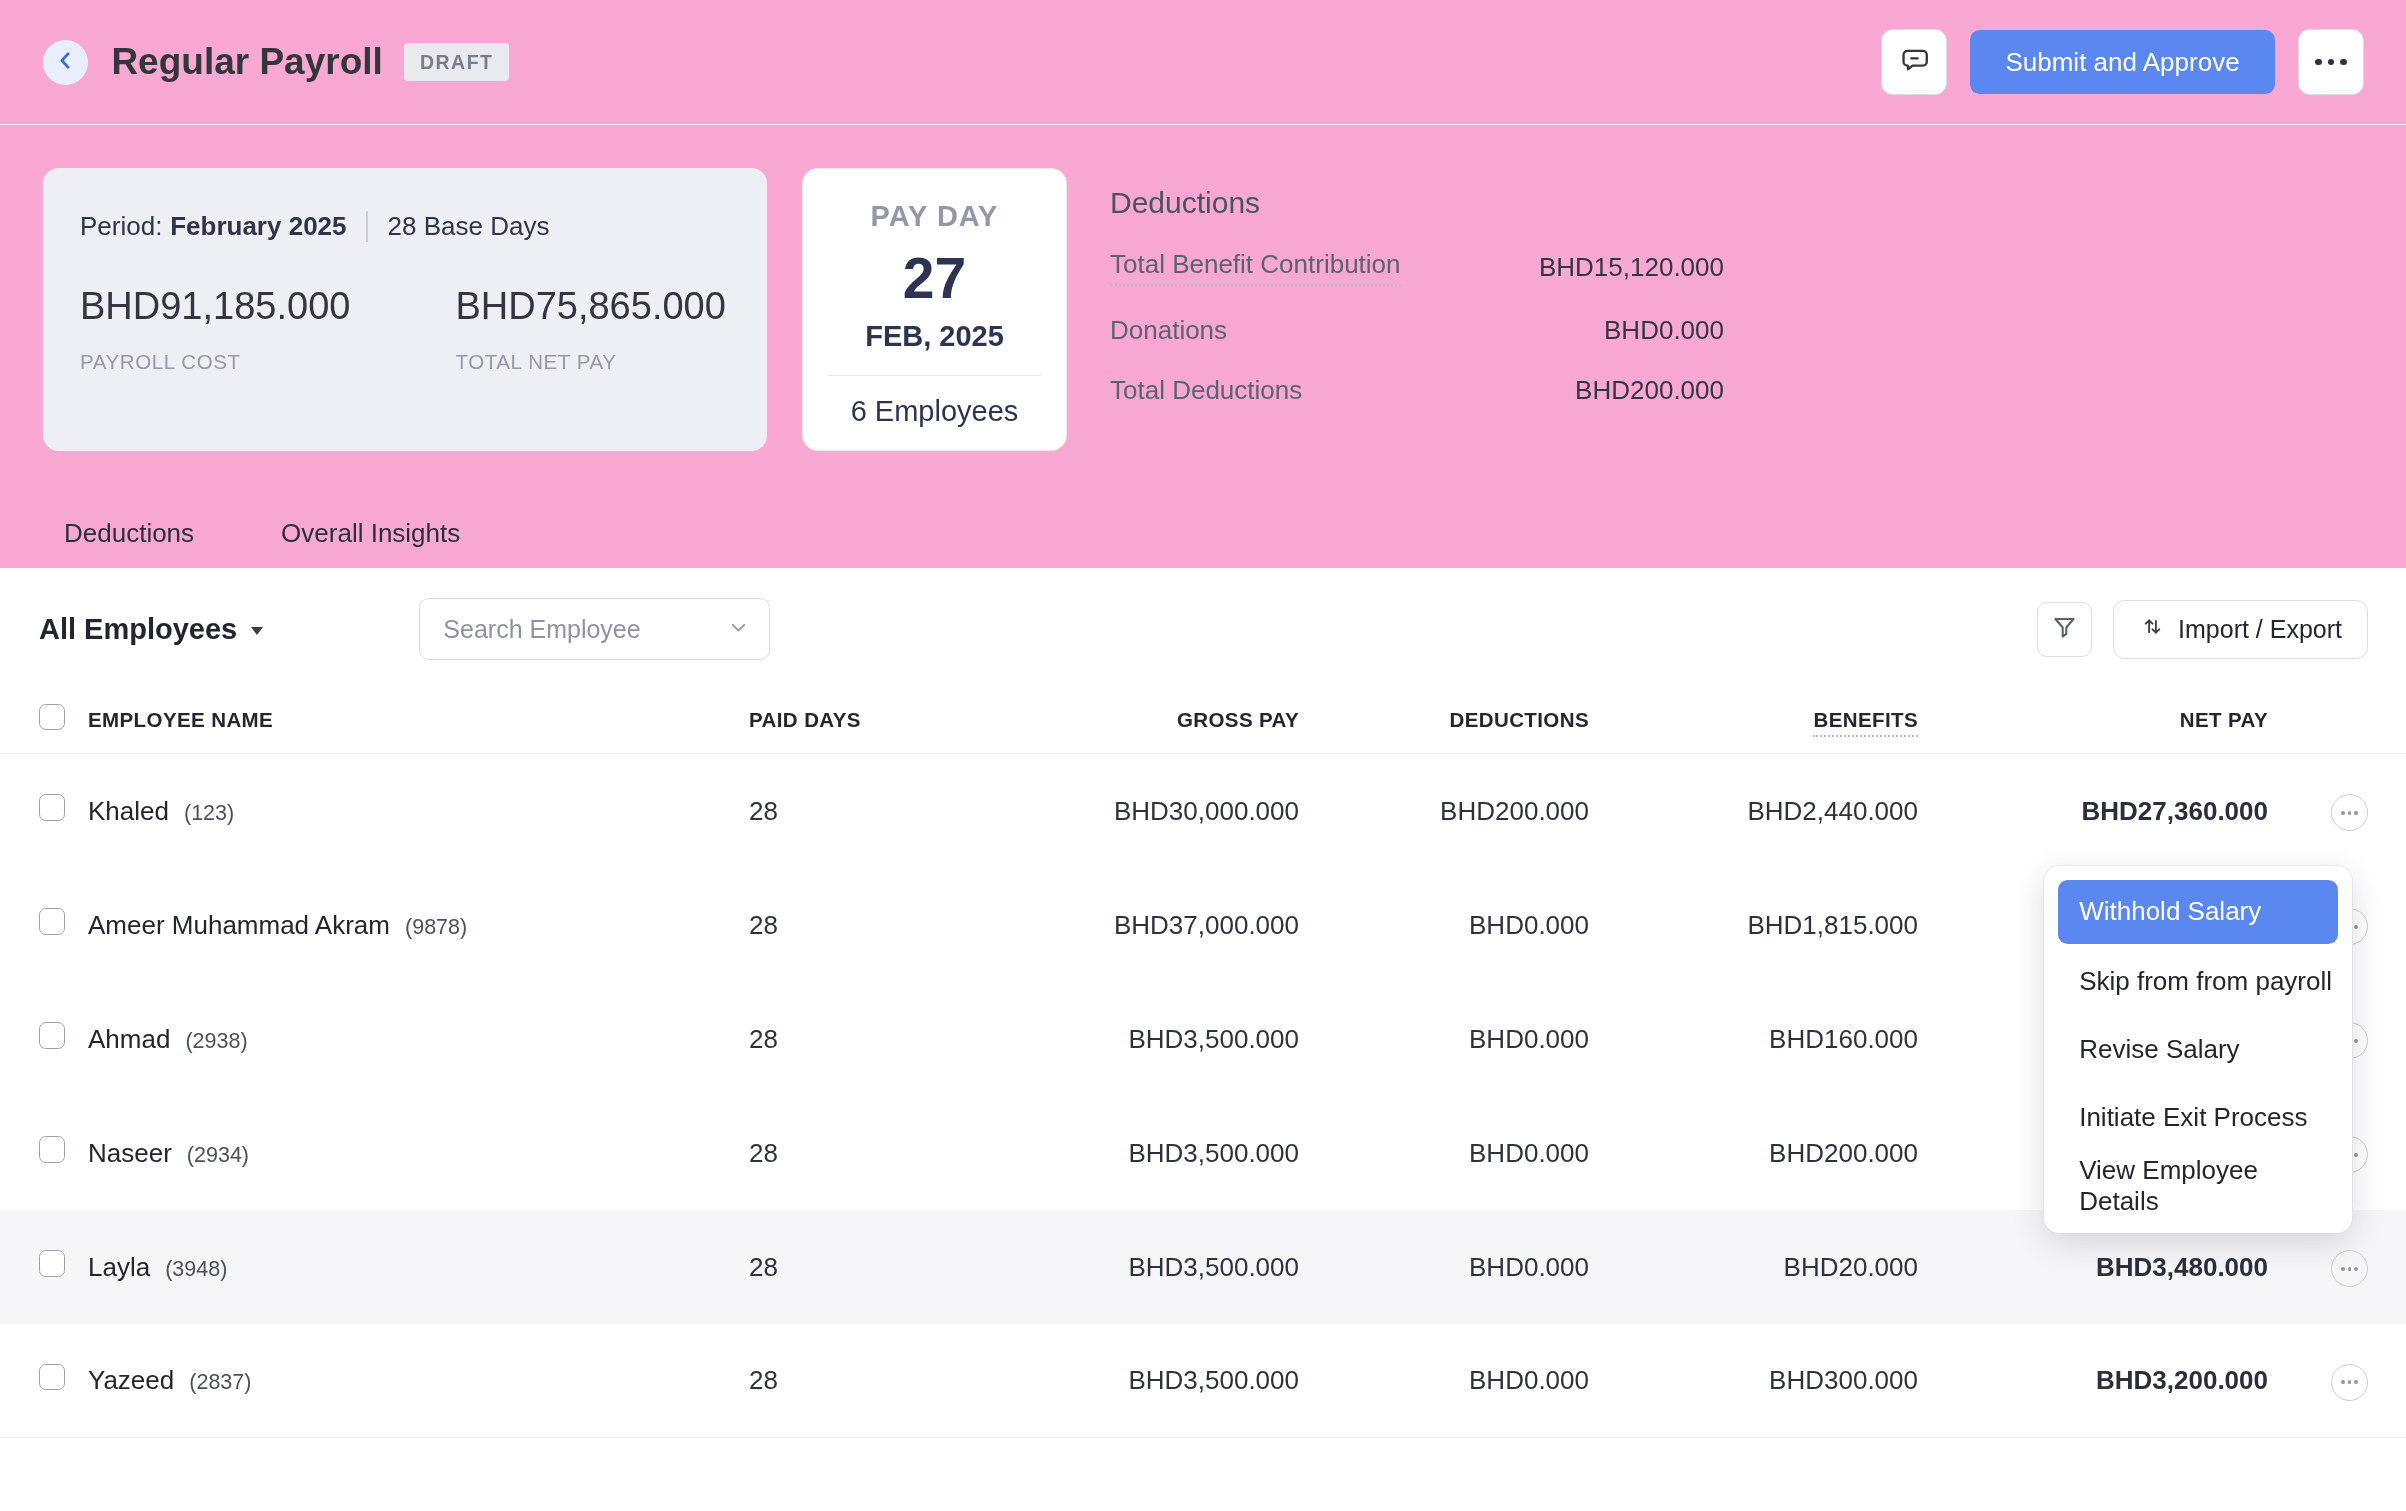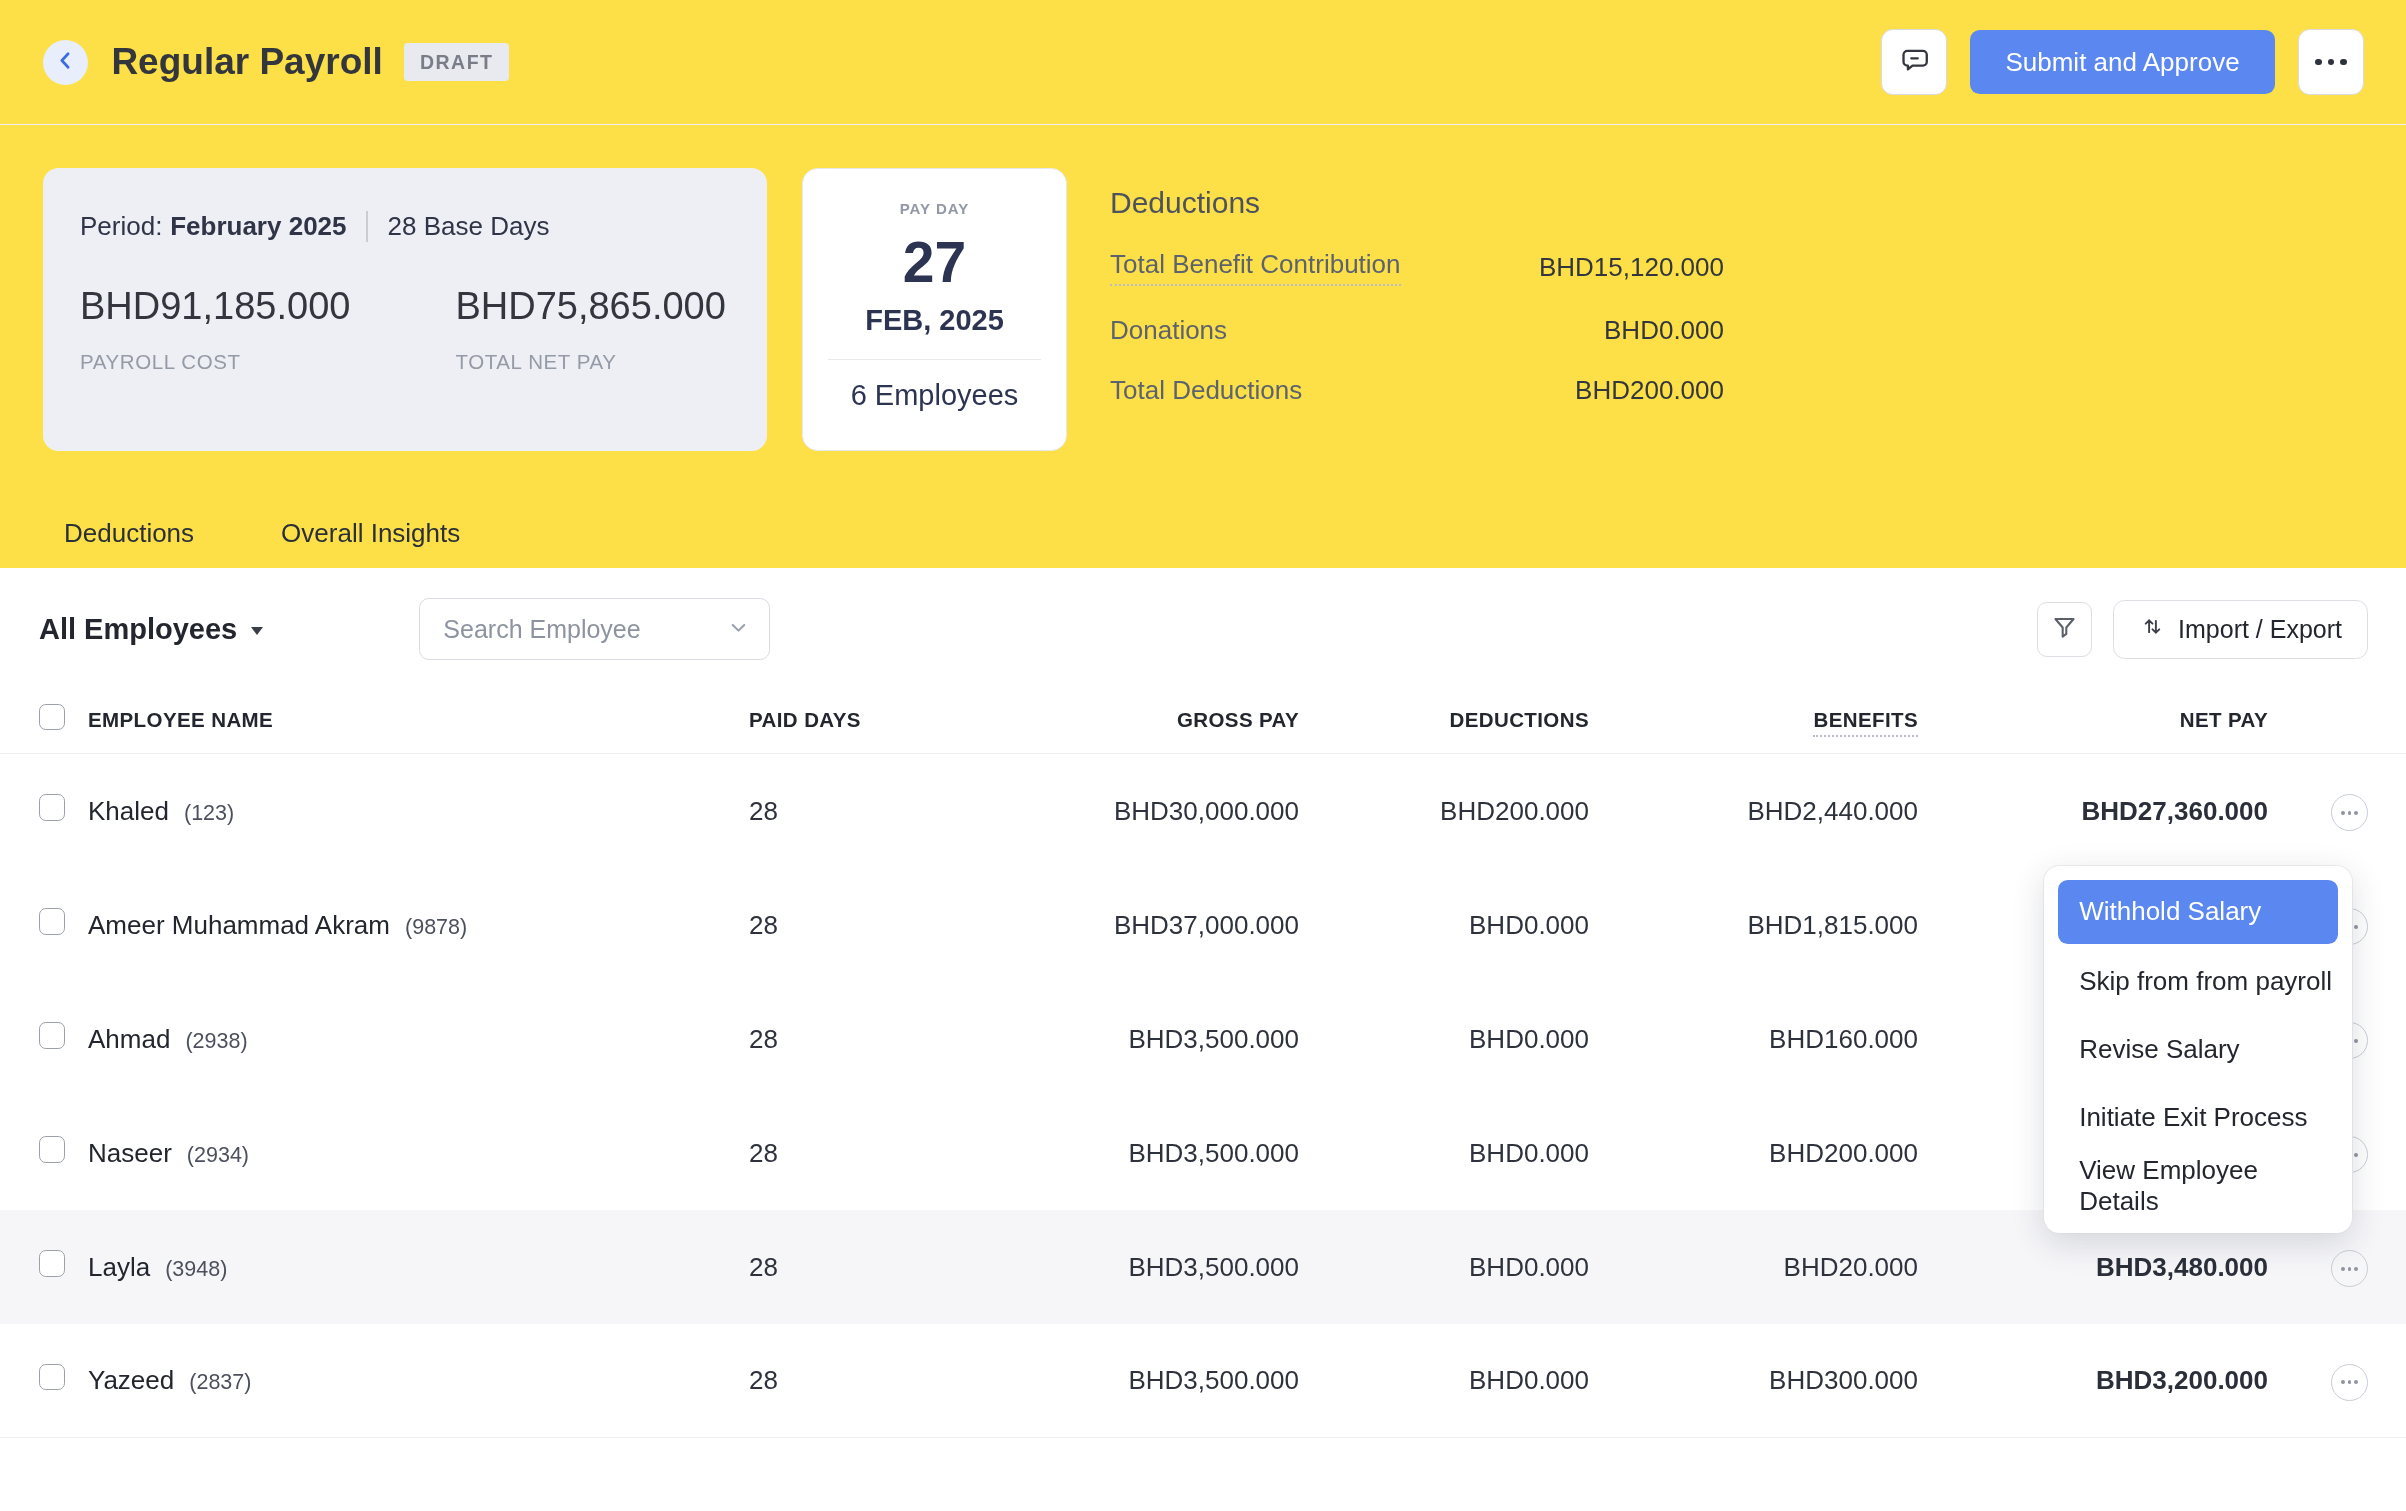--- a/index.html
+++ b/index.html
@@ -1,17 +1,17 @@
 <!DOCTYPE html>
 <html><head>
 <meta charset="utf-8">
 <style>
   html,body{margin:0;padding:0;}
   body{font-family:"Liberation Sans", sans-serif; background:#fafafd;}
-  .app{position:relative;width:2407px;height:1512px;background:#fde047;overflow:hidden;}
+  .app{position:relative;width:2407px;height:1512px;background:#f9a8d4;overflow:hidden;}
 
   
   .hdr{height:124px;display:flex;align-items:center;padding:0 43px;border-bottom:1px solid #ededf2;}
   .back-btn{width:45px;height:45px;border-radius:50%;background:#e8eefb;border:none;display:flex;align-items:center;justify-content:center;cursor:pointer;flex:0 0 auto;}
   .page-title{font-size:37px;font-weight:600;color:#33363d;margin-left:23.4px;}
   .badge{margin-left:21.5px;background:#e9eaef;color:#787d88;font-size:19.5px;font-weight:700;letter-spacing:1.5px;padding:7.8px 15.6px;border-radius:4px;}
   .hdr-spacer{flex:1;}
   .icon-btn{width:66px;height:66px;border:1px solid #d9dbe1;border-radius:11.7px;background:#fff;display:flex;align-items:center;justify-content:center;cursor:pointer;}
   .primary-btn{height:64px;margin:0 23.4px;padding:0 35px;background:#5b87f0;border:none;border-radius:9.8px;color:#fff;font-size:26px;font-weight:500;cursor:pointer;}
   .dots{display:flex;gap:5.9px;}
@@ -22,21 +22,21 @@
   .period-card{width:724px;height:283px;background:#edeff4;border-radius:15.6px;box-sizing:border-box;padding:43px 37px;}
   .period-line{font-size:26px;color:#2f3447;display:flex;align-items:center;}
   .period-line b{font-weight:700;margin-left:7.8px;}
   .vsep{display:inline-block;width:2px;height:31px;background:#c9ccd5;margin:0 19.5px;}
   .amounts{display:flex;margin-top:43px;}
   .amount-block + .amount-block{margin-left:105px;}
   .amount-val{font-size:38px;color:#33363e;font-weight:500;}
   .amount-lbl{margin-top:21.5px;font-size:20.5px;color:#959aa7;letter-spacing:0.6px;font-weight:500;}
 
   .payday-card{width:265px;height:283px;box-sizing:border-box;margin-left:35px;background:#fff;border:1px solid #e7e8ee;border-radius:15.6px;text-align:center;padding-top:31px;}
-  .payday-lbl{font-size:15px;font-weight:700;color:#9298a6;letter-spacing:1px;}
+  .payday-lbl{font-size:29px;font-weight:700;color:#9298a6;letter-spacing:1px;}
   .payday-day{font-size:57px;font-weight:600;color:#2d3452;margin-top:11.7px;}
   .payday-my{font-size:29px;color:#2d3452;margin-top:9.8px;font-weight:bold;}
   .payday-hr{border:none;border-top:1px solid #e8e9ef;margin:21.5px 25px 0 25px;}
   .payday-emp{font-size:29px;color:#2d3452;margin-top:19.5px;}
 
   .ded-panel{margin-left:43px;padding-top:17.6px;width:614px;}
   .ded-title{font-size:30px;color:#4d525e;font-weight:500;}
   .ded-row{display:flex;justify-content:space-between;align-items:center;margin-top:29px;}
   .ded-label{font-size:26px;color:#5c626e;}
   .ded-label.dotted{border-bottom:2px dotted #b9bdc8;padding-bottom:4.9px;}

